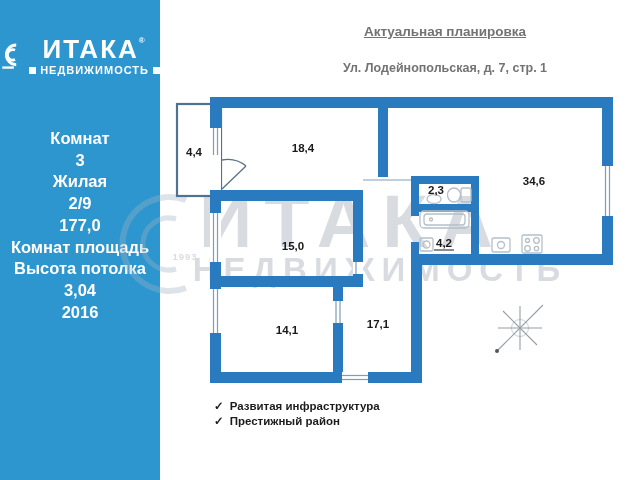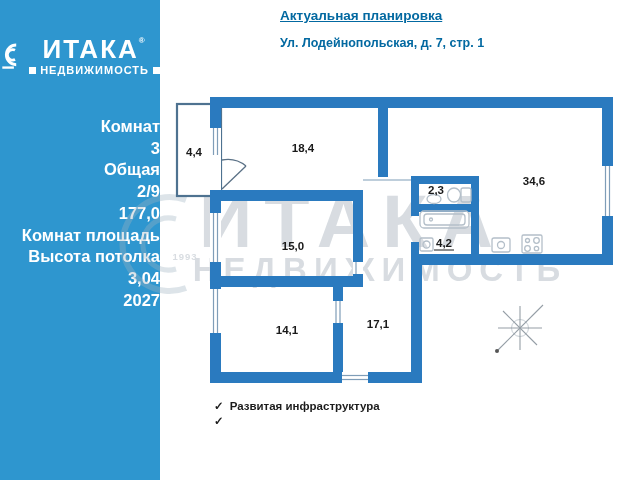--- a/index.html
+++ b/index.html
@@ -22,30 +22,30 @@
     font-size:26px;font-weight:bold;letter-spacing:2px;line-height:26px;
     display:flex;align-items:flex-start;
   }
   .brand .reg{font-size:8px;line-height:8px;margin-top:1px;}
   .subtitle{
     margin-top:2px;font-size:11px;font-weight:bold;letter-spacing:1px;
     display:flex;align-items:center;gap:4px;
   }
   .sq{width:7px;height:7px;background:#fff;display:inline-block;}
   .stats{
-    position:absolute;top:116px;left:0;width:160px;
-    text-align:right;font-weight:bold;font-size:16.5px;line-height:21.7px;
+    position:absolute;top:128px;left:0;width:160px;
+    text-align:center;font-weight:bold;font-size:16.5px;line-height:21.7px;
   }
   
   .header{
-    position:absolute;left:280px;top:8px;width:330px;
-    color:#0369a1;
+    position:absolute;left:280px;top:24px;width:330px;
+    text-align:center;color:#737373;
   }
   .header .title{font-size:13.5px;font-weight:bold;text-decoration:underline;}
-  .header .addr{font-size:12.5px;font-weight:bold;margin-top:13px;}
+  .header .addr{font-size:12.5px;font-weight:bold;margin-top:22px;}
   
   .features{
     position:absolute;left:214px;top:399px;
     font-size:11.5px;font-weight:bold;color:#1c1c1c;line-height:14.5px;
   }
   .feature{display:flex;gap:6px;}
   
   .layer{position:absolute;left:0;top:0;pointer-events:none;}
 </style>
 </head>
@@ -66,27 +66,27 @@
       <div class="subtitle">
         <span class="sq"></span>
         <span>НЕДВИЖИМОСТЬ</span>
         <span class="sq"></span>
       </div>
     </div>
   </div>
   <div class="stats">
     <div>Комнат</div>
     <div>3</div>
-    <div>Общая</div>
+    <div>Жилая</div>
     <div>2/9</div>
     <div>177,0</div>
     <div>Комнат площадь</div>
     <div>Высота потолка</div>
     <div>3,04</div>
-    <div>2027</div>
+    <div>2016</div>
   </div>
 </div>
 
 <div class="header">
   <div class="title">Актуальная планировка</div>
   <div class="addr">Ул. Лодейнопольская, д. 7, стр. 1</div>
 </div>
 
 <svg class="layer" width="640" height="480">
   <g stroke="#9fb4c2" opacity="0.35" fill="none">
@@ -208,14 +208,15 @@
   </g>
 </svg>
 
 <div class="features">
   <div class="feature">
     <span>✓</span>
     <span>Развитая инфраструктура</span>
   </div>
   <div class="feature">
     <span>✓</span>
+    <span>Престижный район</span>
   </div>
 </div>
 
 </body></html>

